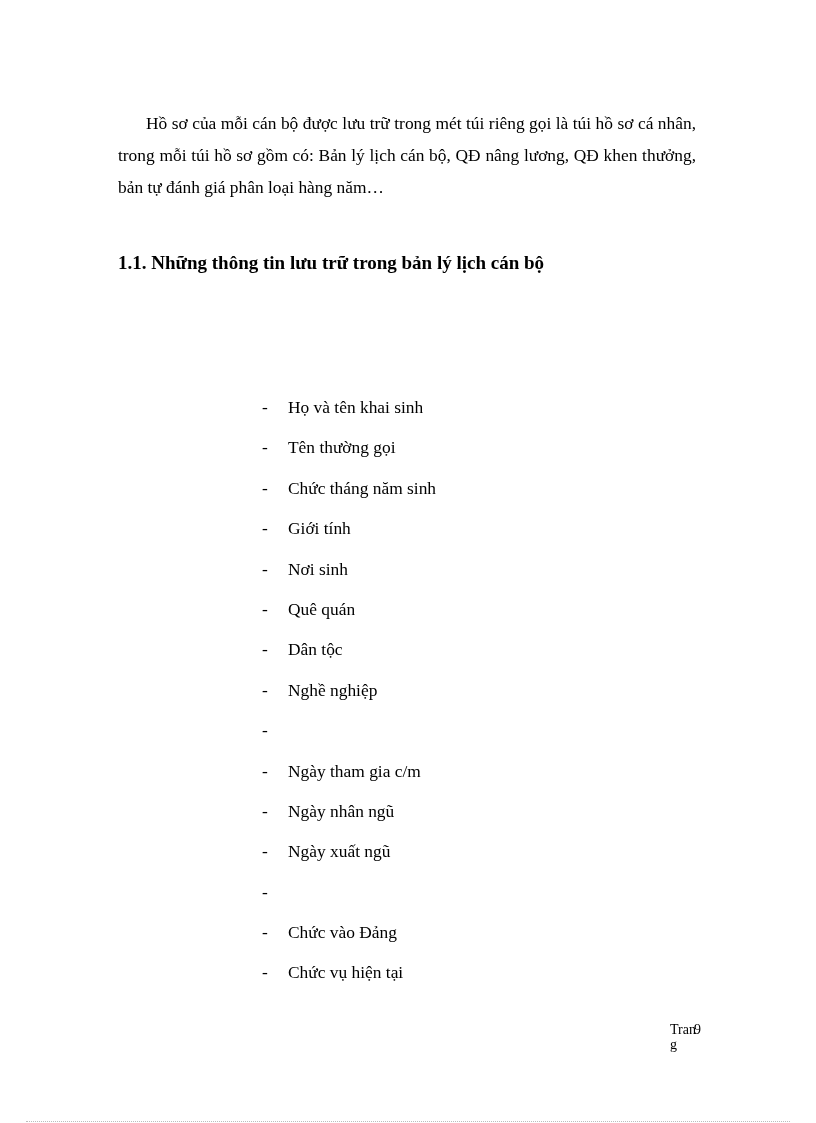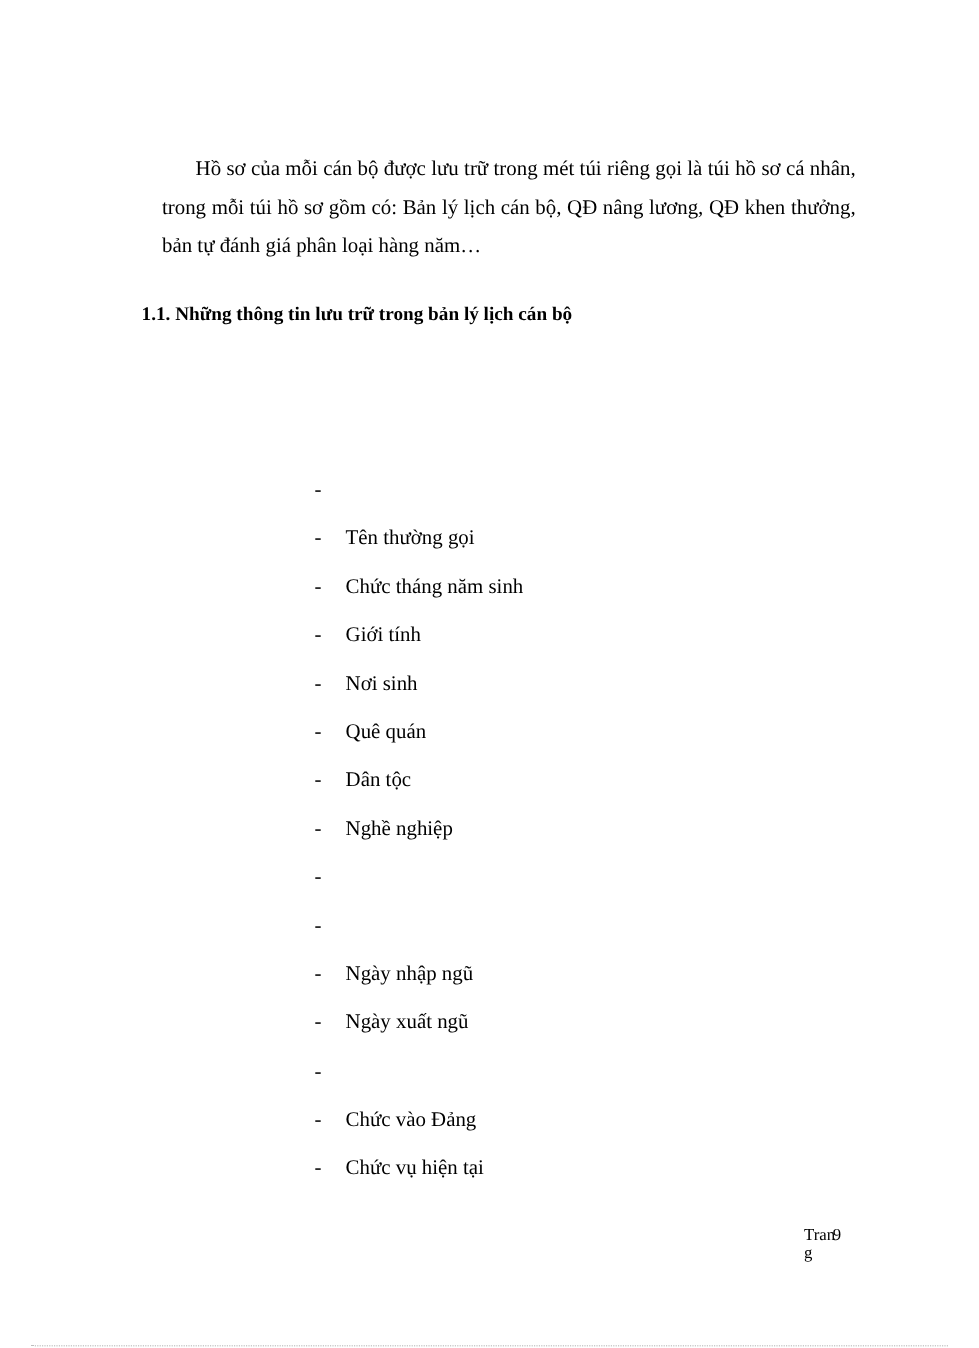--- a/index.html
+++ b/index.html
@@ -22,31 +22,31 @@
       height: 1123px;
     }
     .para {
       position: absolute;
       left: 118px;
       width: 578px;
       font-size: 17.4px;
       line-height: 32px;
       text-align: justify;
       text-align-last: left;
-      margin: 17px;
+      margin: 0;
     }
     .para-1 {
       top: 107px;
       text-indent: 28px;
     }
     .heading {
       position: absolute;
       left: 118px;
       top: 247px;
-      font-size: 16px;
+      font-size: 19px;
       font-weight: bold;
       line-height: 32px;
       margin: 0;
       white-space: nowrap;
     }
     .para-2 {
       top: 285px;
       text-indent: 50px;
     }
     .list {
@@ -100,20 +100,21 @@
 <div class="page">
 
   <p class="para para-1">Hồ sơ của mỗi cán bộ được lưu trữ trong mét túi riêng gọi là túi hồ sơ cá nhân, trong mỗi túi hồ sơ gồm có: Bản lý lịch cán bộ, QĐ nâng lương, QĐ khen thưởng, bản tự đánh giá phân loại hàng năm…</p>
 
   <h2 class="heading">1.1. Những thông tin lưu trữ trong bản lý lịch cán bộ</h2>
 
 
   <ul class="list">
     <li class="list-item">
         <span class="dash">-</span>
+        <span>Họ và tên khai sinh</span>
       </li>
     <li class="list-item">
         <span class="dash">-</span>
         <span>Tên thường gọi</span>
       </li>
     <li class="list-item">
         <span class="dash">-</span>
         <span>Chức tháng năm sinh</span>
       </li>
     <li class="list-item">
@@ -134,24 +135,25 @@
       </li>
     <li class="list-item">
         <span class="dash">-</span>
         <span>Nghề nghiệp</span>
       </li>
     <li class="list-item">
         <span class="dash">-</span>
       </li>
     <li class="list-item">
         <span class="dash">-</span>
+        <span>Ngày tham gia c/m</span>
       </li>
     <li class="list-item">
         <span class="dash">-</span>
-        <span>Ngày nhập ngũ</span>
+        <span>Ngày nhân ngũ</span>
       </li>
     <li class="list-item">
         <span class="dash">-</span>
         <span>Ngày xuất ngũ</span>
       </li>
     <li class="list-item">
         <span class="dash">-</span>
       </li>
     <li class="list-item">
         <span class="dash">-</span>

